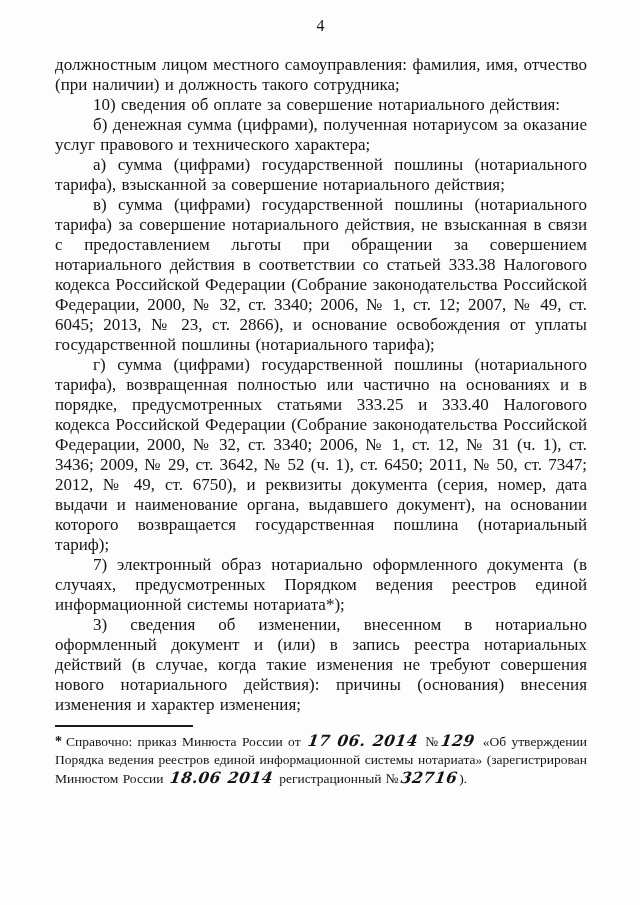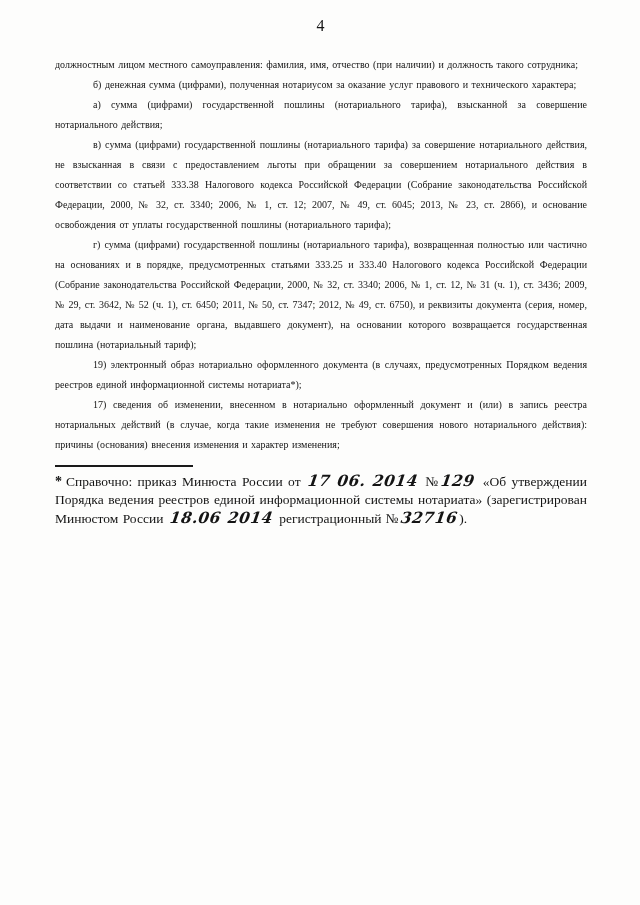--- a/index.html
+++ b/index.html
@@ -18,21 +18,21 @@
   }
   .page-number {
     text-align: center;
     font-size: 16px;
     line-height: 20px;
     margin-bottom: 19px;
     letter-spacing: 1px;
   }
   .body-text p {
     margin: 0;
-    font-size: 10px;
+    font-size: 17px;
     line-height: 20px;
     text-align: justify;
     text-indent: 38px;
     word-spacing: 1px;
   }
   .body-text p.cont { text-indent: 0; }
   .footnote {
     margin-top: 10px;
   }
   .footnote-rule {
@@ -62,26 +62,27 @@
 </style>
 </head>
 <body>
 
 <div class="page">
 
   <div class="page-number">4</div>
 
   <div class="body-text">
     <p class="cont">должностным лицом местного самоуправления: фамилия, имя, отчество (при наличии) и должность такого сотрудника;</p>
+    <p>10) сведения об оплате за совершение нотариального действия:</p>
     <p>б) денежная сумма (цифрами), полученная нотариусом за оказание услуг правового и технического характера;</p>
     <p>а) сумма (цифрами) государственной пошлины (нотариального тарифа), взысканной за совершение нотариального действия;</p>
     <p>в) сумма (цифрами) государственной пошлины (нотариального тарифа) за совершение нотариального действия, не взысканная в связи с предоставлением льготы при обращении за совершением нотариального действия в соответствии со статьей 333.38 Налогового кодекса Российской Федерации (Собрание законодательства Российской Федерации, 2000, № 32, ст. 3340; 2006, № 1, ст. 12; 2007, № 49, ст. 6045; 2013, № 23, ст. 2866), и основание освобождения от уплаты государственной пошлины (нотариального тарифа);</p>
     <p>г) сумма (цифрами) государственной пошлины (нотариального тарифа), возвращенная полностью или частично на основаниях и в порядке, предусмотренных статьями 333.25 и 333.40 Налогового кодекса Российской Федерации (Собрание законодательства Российской Федерации, 2000, № 32, ст. 3340; 2006, № 1, ст. 12, № 31 (ч. 1), ст. 3436; 2009, № 29, ст. 3642, № 52 (ч. 1), ст. 6450; 2011, № 50, ст. 7347; 2012, № 49, ст. 6750), и реквизиты документа (серия, номер, дата выдачи и наименование органа, выдавшего документ), на основании которого возвращается государственная пошлина (нотариальный тариф);</p>
-    <p>19) электронный образ нотариально оформленного документа (в случаях, предусмотренных Порядком ведения реестров единой информационной системы нотариата*);</p>
-    <p>17) сведения об изменении, внесенном в нотариально оформленный документ и (или) в запись реестра нотариальных действий (в случае, когда такие изменения не требуют совершения нового нотариального действия): причины (основания) внесения изменения и характер изменения;</p>
+    <p>7) электронный образ нотариально оформленного документа (в случаях, предусмотренных Порядком ведения реестров единой информационной системы нотариата*);</p>
+    <p>3) сведения об изменении, внесенном в нотариально оформленный документ и (или) в запись реестра нотариальных действий (в случае, когда такие изменения не требуют совершения нового нотариального действия): причины (основания) внесения изменения и характер изменения;</p>
   </div>
 
   <div class="footnote">
     <div class="footnote-rule"></div>
     <p class="footnote-text"><span class="fn-marker">*</span><span>Справочно: приказ Минюста России от</span> <span class="hw">17 06. 2014</span> <span>№</span><span class="hw">129</span> <span>«Об утверждении Порядка ведения реестров единой информационной системы нотариата» (зарегистрирован Минюстом России</span> <span class="hw">18.06 2014</span> <span>регистрационный №</span><span class="hw">32716</span><span>).</span></p>
   </div>
 
 </div>
 
 </body></html>

